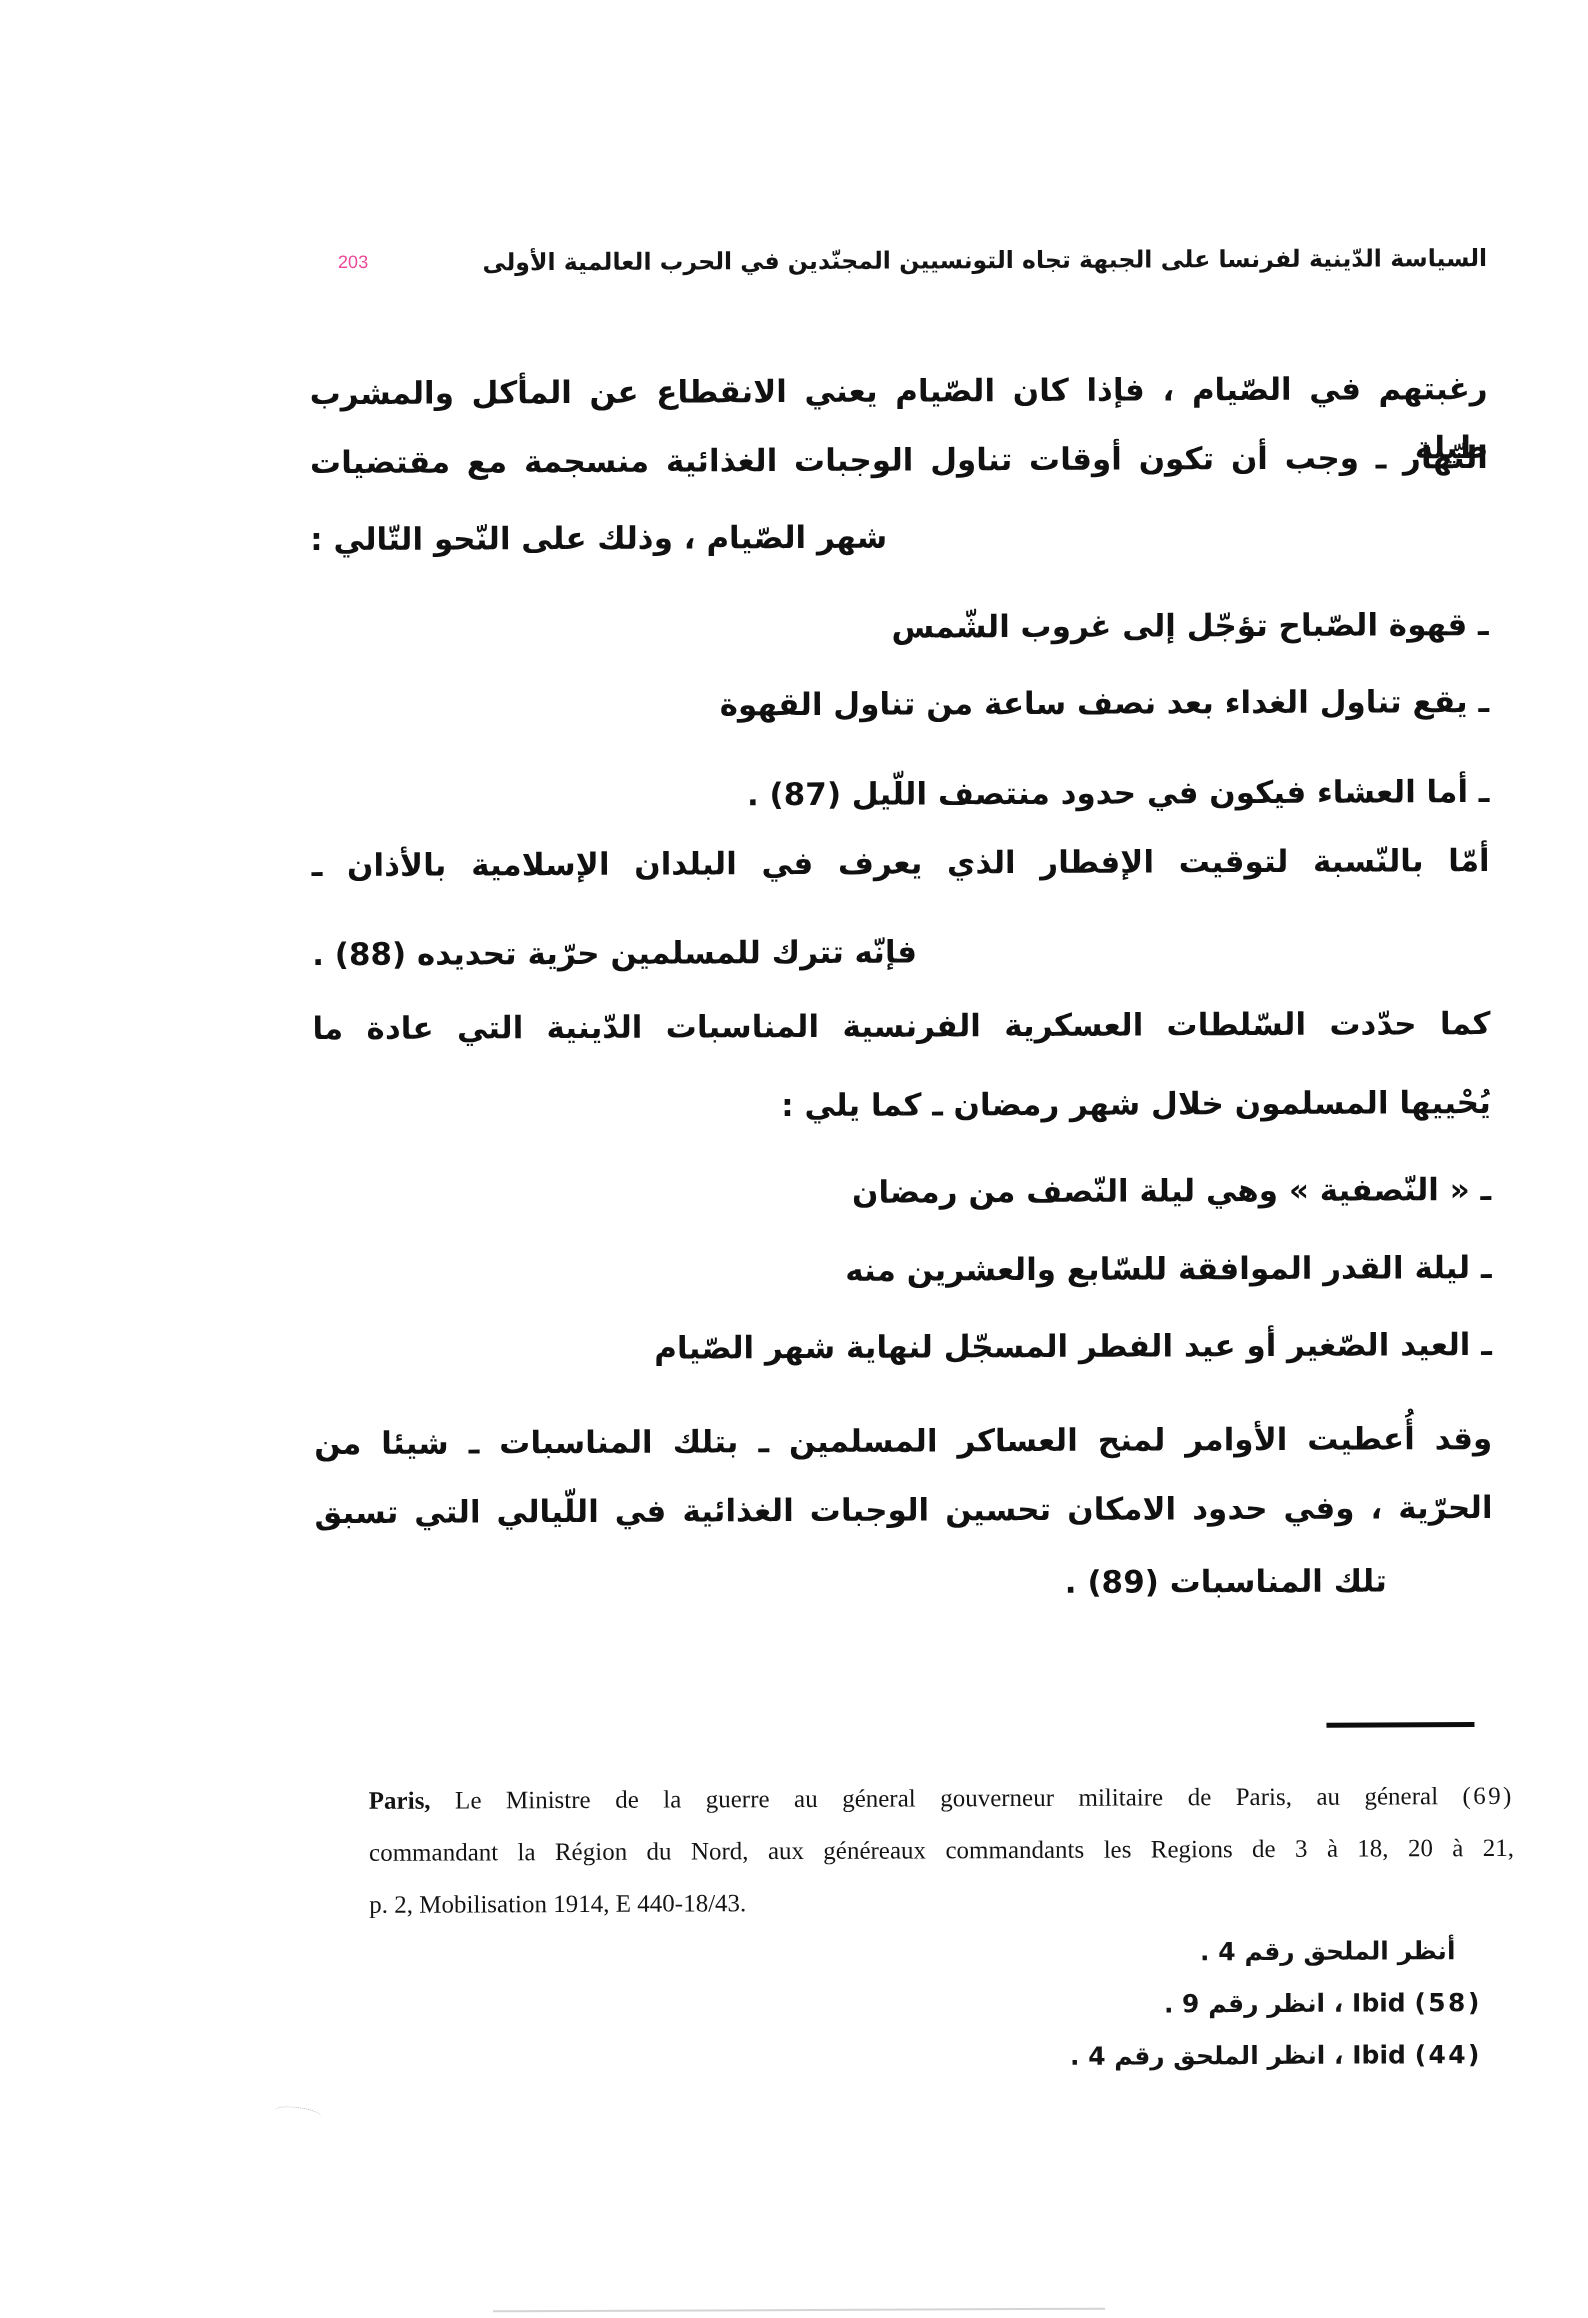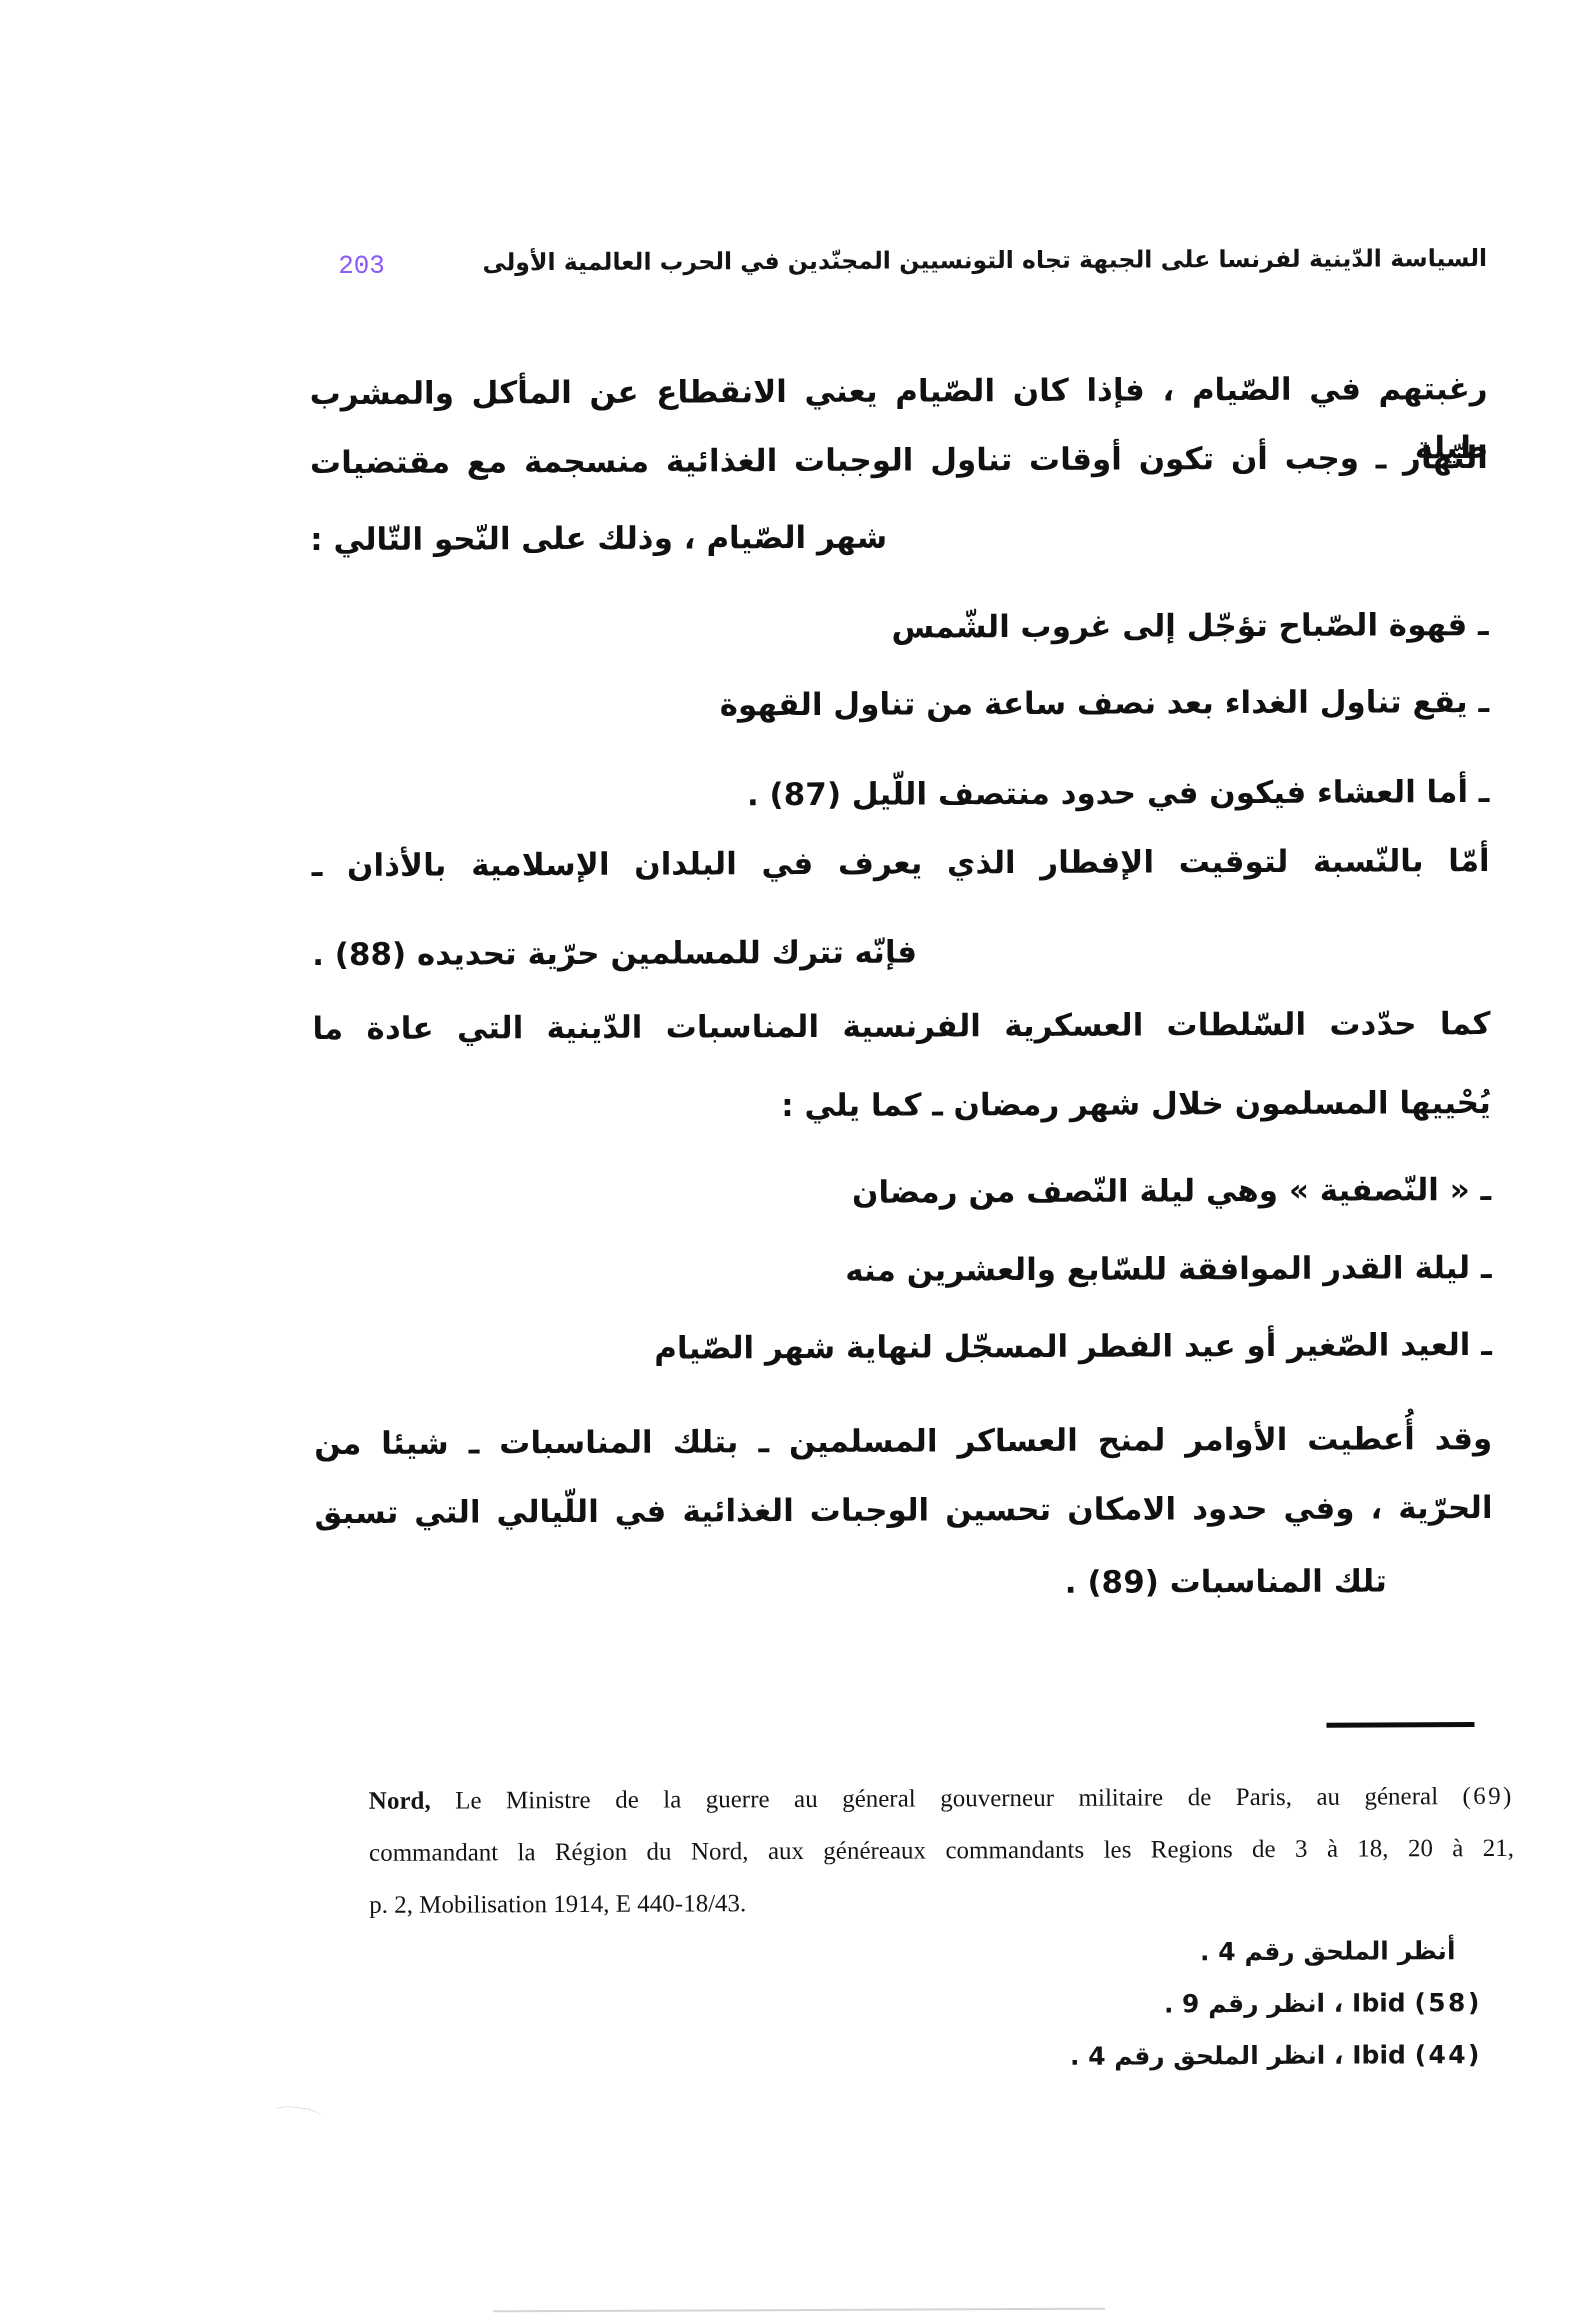--- a/index.html
+++ b/index.html
@@ -15,22 +15,22 @@
     position:absolute; inset:0;
     transform:rotate(-0.25deg);
   }
   
   .header {
     position:absolute; left:342px; top:246px; width:1149px;
     display:flex; justify-content:space-between; align-items:flex-start;
     direction:ltr;
   }
   .page-num {
-    font-family:Liberation Mono, monospace;
-    font-size:26px; color:#8b5cf6; line-height:1;
+    font-family:Liberation Sans, sans-serif;
+    font-size:18px; color:#ec4899; line-height:1;
     padding-top:4.9px;
   }
   .header-title {
     direction:rtl; text-align:right;
     font-family:"DejaVu Sans",sans-serif;
     font-weight:bold; font-size:23.6px; color:#141414;
     line-height:1.3; white-space:nowrap;
   }
   
   .body-line {
@@ -104,21 +104,21 @@
     <div class="body-line rt" style="top:1163px;">ـ « النّصفية » وهي ليلة النّصف من رمضان</div>
     <div class="body-line rt" style="top:1241px;">ـ ليلة القدر الموافقة للسّابع والعشرين منه</div>
     <div class="body-line rt" style="top:1318px;">ـ العيد الصّغير أو عيد الفطر المسجّل لنهاية شهر الصّيام</div>
     <div class="body-line jf" style="top:1412px;">وقد أُعطيت الأوامر لمنح العساكر المسلمين ـ بتلك المناسبات ـ شيئا من</div>
     <div class="body-line jf" style="top:1481px;">الحرّية ، وفي حدود الامكان تحسين الوجبات الغذائية في اللّيالي التي تسبق</div>
     <div class="body-line rt" style="top:1554px; padding-left:0; width:1072px;">تلك المناسبات (89) .</div>
 
     <div class="fn-rule"></div>
 
     <div class="fn fn-j" style="top:1780px;">
-      <b>Nord,</b>
+      <b>Paris,</b>
       <span>Le Ministre de la guerre au géneral gouverneur militaire de Paris, au géneral</span>
       <span class="fn-num">(69)</span>
     </div>
     <div class="fn fn-j" style="top:1832px;">commandant la Région du Nord, aux généreaux commandants les Regions de 3 à 18, 20 à 21,</div>
     <div class="fn" style="top:1884px;">p. 2, Mobilisation 1914, E 440-18/43.</div>
     <div class="fn ar-line" style="top:1935px; padding-right:59px; box-sizing:border-box;">أنظر الملحق رقم 4 .</div>
 
     <div class="fn ar-line" style="top:1987px; padding-right:33px; box-sizing:border-box;">
       <span class="fn-num" dir="ltr">(58)</span>
       <b dir="ltr">Ibid</b>

